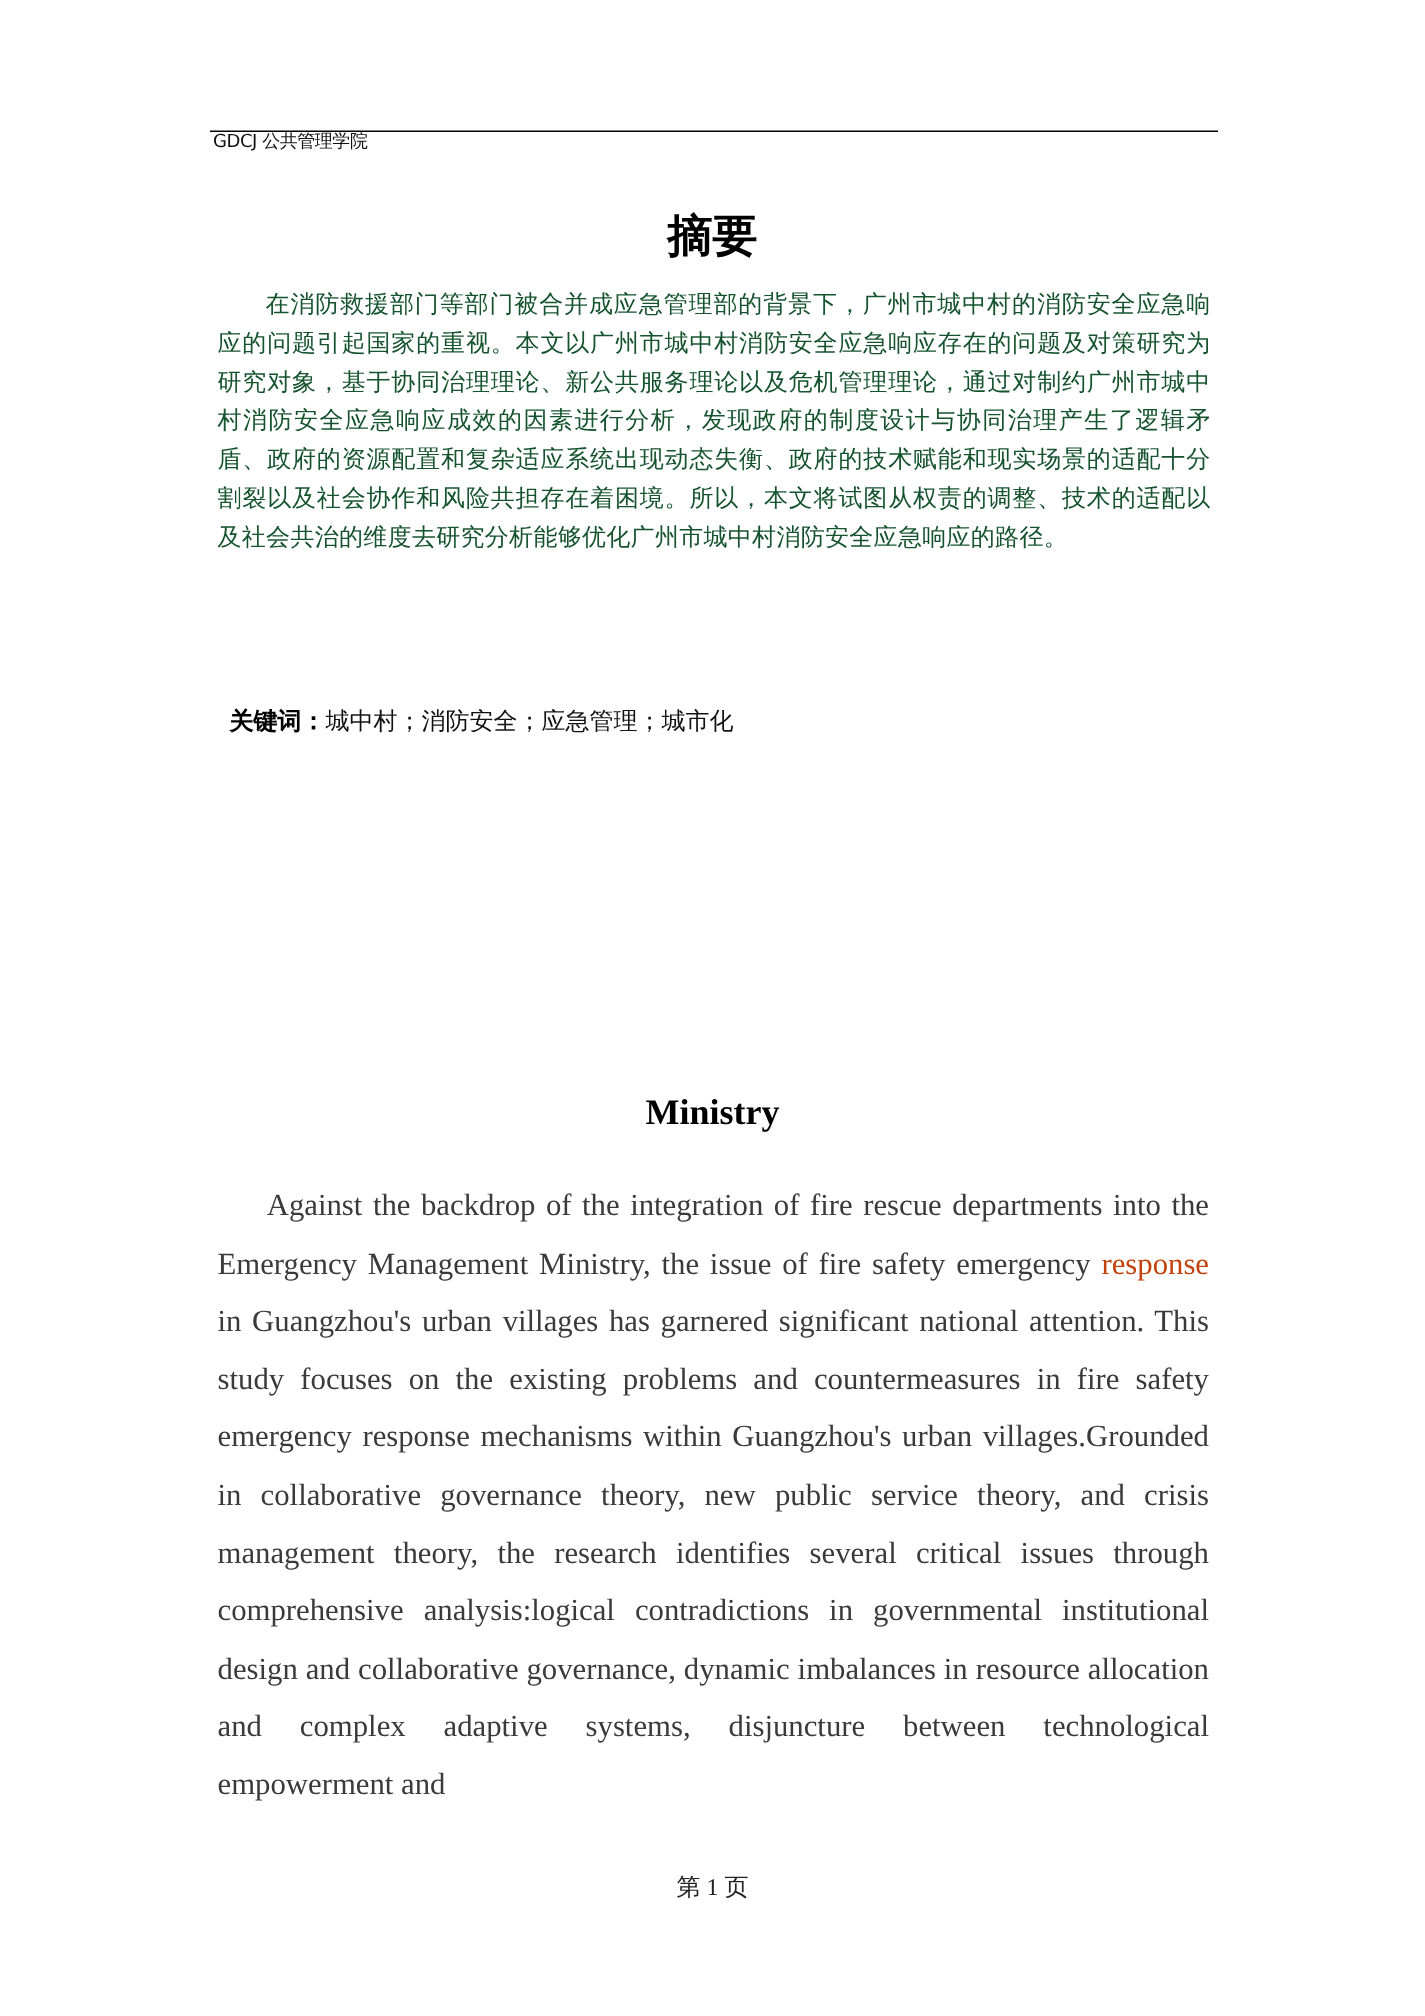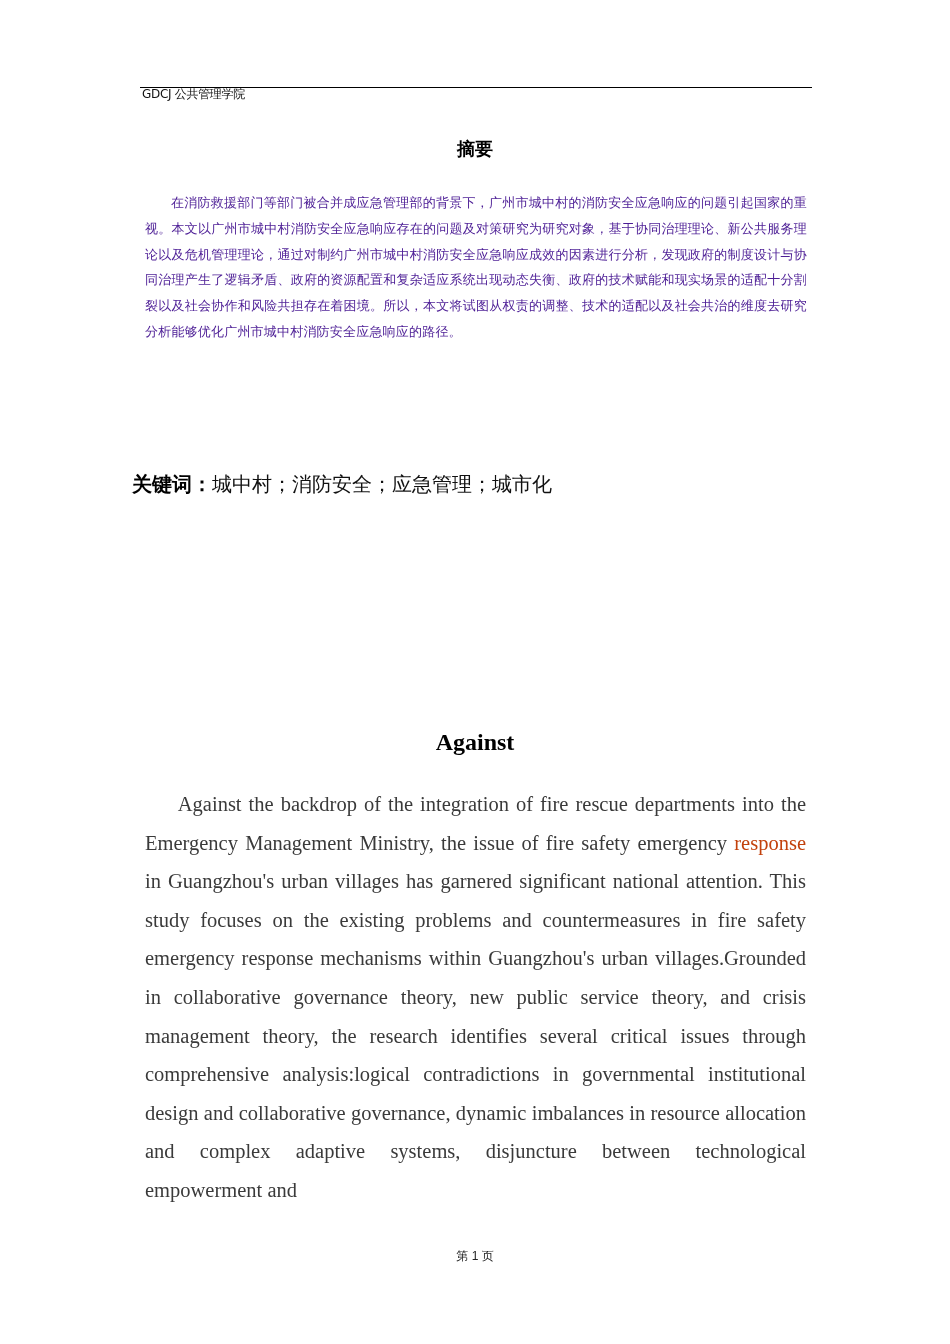--- a/index.html
+++ b/index.html
@@ -7,58 +7,58 @@
   .page { position: absolute; left: 0; top: 0; width: 950px; height: 1344px; background: #fff; }
   .header {
     position: absolute; left: 140px; top: 70px; width: 672px; height: 17px;
     border-bottom: 1.5px solid #000;
     font-family: "DejaVu Sans", sans-serif; font-size: 12px; color: #111;
   }
   .header .left { position: absolute; left: 2px; top: 16px; letter-spacing: -0.3px; }
   .header .right { position: absolute; left: 194px; top: 1px; letter-spacing: -0.2px; }
   .cn-title {
     position: absolute; left: 0; width: 950px; top: 137px; text-align: center;
-    font-family: "DejaVu Sans", sans-serif; font-weight: bold; font-size: 18px; color: #000;
+    font-family: "DejaVu Sans", sans-serif; font-weight: bold; font-size: 30px; color: #000;
   }
   .cn-body {
     position: absolute; left: 145px; top: 190px; width: 662px;
-    font-family: "DejaVu Serif", serif; font-size: 13px; line-height: 25.8px; color: #4c1d95;
+    font-family: "DejaVu Serif", serif; font-size: 16px; line-height: 25.8px; color: #14532d;
     text-align: justify; text-indent: 2em; letter-spacing: 0.2px;
   }
   .keywords {
-    position: absolute; left: 132px; top: 471px; width: 662px;
-    font-family: "DejaVu Serif", serif; font-size: 20px; color: #111;
+    position: absolute; left: 153px; top: 471px; width: 662px;
+    font-family: "DejaVu Serif", serif; font-size: 16px; color: #111;
   }
   .keywords .kw-label { font-family: "DejaVu Sans", sans-serif; font-weight: bold; color: #000; }
   .en-title {
     position: absolute; left: 0; width: 950px; top: 729px; text-align: center;
     font-family: "Liberation Serif", serif; font-weight: bold; font-size: 24px; color: #000;
   }
   .en-body {
     position: absolute; left: 145px; top: 785px; width: 661px;
     font-family: "Liberation Serif", serif; font-size: 20.5px; line-height: 38.6px; color: #3a3a3a;
     text-align: justify; text-indent: 1.6em;
   }
   .en-body .dark { color: #c2410c; }
   .footer {
     position: absolute; left: 0; width: 950px; top: 1248px; text-align: center;
-    font-family: Liberation Sans, sans-serif; font-size: 12px; color: #222;
+    font-family: Liberation Serif, serif; font-size: 16px; color: #222;
   }
 </style>
 </head>
 <body>
 
 <div class="page">
   <div class="header">
     <span class="left">GDCJ 公共管理学院</span>
   </div>
 
   <div class="cn-title">摘要</div>
   <div class="cn-body">在消防救援部门等部门被合并成应急管理部的背景下，广州市城中村的消防安全应急响应的问题引起国家的重视。本文以广州市城中村消防安全应急响应存在的问题及对策研究为研究对象，基于协同治理理论、新公共服务理论以及危机管理理论，通过对制约广州市城中村消防安全应急响应成效的因素进行分析，发现政府的制度设计与协同治理产生了逻辑矛盾、政府的资源配置和复杂适应系统出现动态失衡、政府的技术赋能和现实场景的适配十分割裂以及社会协作和风险共担存在着困境。所以，本文将试图从权责的调整、技术的适配以及社会共治的维度去研究分析能够优化广州市城中村消防安全应急响应的路径。</div>
   <div class="keywords">
     <span class="kw-label">关键词：</span><span>城中村；消防安全；应急管理；城市化</span>
   </div>
 
-  <div class="en-title">Against</div>
+  <div class="en-title">Ministry</div>
   <div class="en-body"><span>Against the backdrop of the integration of fire rescue departments into the Emergency Management Ministry, the issue of fire safety emergency </span><span class="dark">response</span><span>  in Guangzhou's urban villages has garnered significant national attention. This study focuses on the existing problems and countermeasures in fire safety emergency response mechanisms within Guangzhou's urban villages.Grounded in collaborative governance theory, new public service theory, and crisis management theory, the research identifies several critical issues through comprehensive analysis:logical contradictions in governmental institutional design and collaborative governance, dynamic imbalances in resource allocation and complex adaptive systems, disjuncture between technological empowerment and</span></div>
 
   <div class="footer">第 1 页</div>
 </div>
 
 </body></html>

